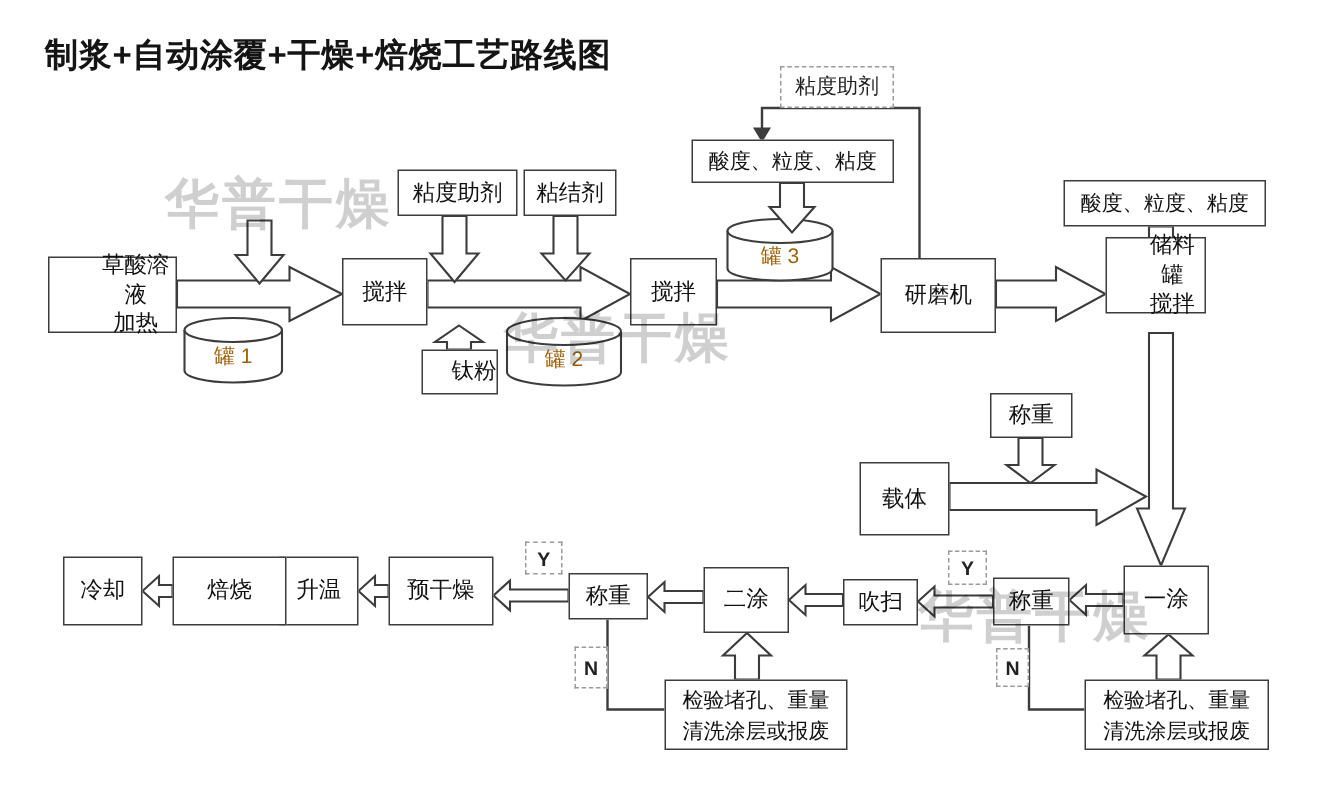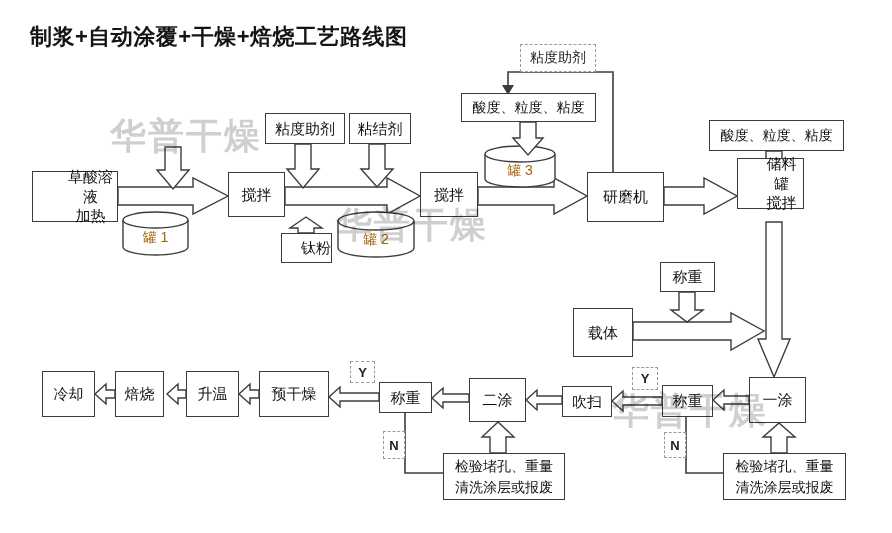--- a/index.html
+++ b/index.html
@@ -106,21 +106,21 @@
 搅拌</div>
   <div class="box lift" style="left:660px;top:262px;width:55px;height:30px;">称重</div>
   <div class="box lift" style="left:573px;top:308px;width:60px;height:49px;">载体</div>
   <div class="box lift" style="left:749px;top:377px;width:57px;height:46px;">一涂</div>
   <div class="box lift" style="left:662px;top:385px;width:51px;height:32px;">称重</div>
   <div class="box lift" style="left:562px;top:386px;width:50px;height:31px;">吹扫</div>
   <div class="box lift" style="left:469px;top:378px;width:57px;height:44px;">二涂</div>
   <div class="box lift" style="left:379px;top:382px;width:53px;height:31px;">称重</div>
   <div class="box lift" style="left:259px;top:371px;width:70px;height:46px;">预干燥</div>
   <div class="box lift" style="left:186px;top:371px;width:53px;height:46px;">升温</div>
-  <div class="box lift" style="left:115px;top:371px;width:49px;height:46px;">焙烧</div>
+  <div class="box lift" style="left:115px;top:371px;width:76px;height:46px;">焙烧</div>
   <div class="box lift" style="left:42px;top:371px;width:53px;height:46px;">冷却</div>
   <div class="box lift small" style="left:443px;top:453px;width:122px;height:47px;line-height:1.5;">检验堵孔、重量
 清洗涂层或报废</div>
   <div class="box lift small" style="left:723px;top:453px;width:123px;height:47px;line-height:1.5;">检验堵孔、重量
 清洗涂层或报废</div>
 
   <div class="dashed lift" style="left:520px;top:44px;width:76px;height:28px;font-weight:normal;font-size:14px;">粘度助剂</div>
   <div class="dashed lift" style="left:350px;top:361px;width:25px;height:22px;">Y</div>
   <div class="dashed lift" style="left:383px;top:431px;width:22px;height:28px;">N</div>
   <div class="dashed lift" style="left:632px;top:367px;width:26px;height:23px;">Y</div>

